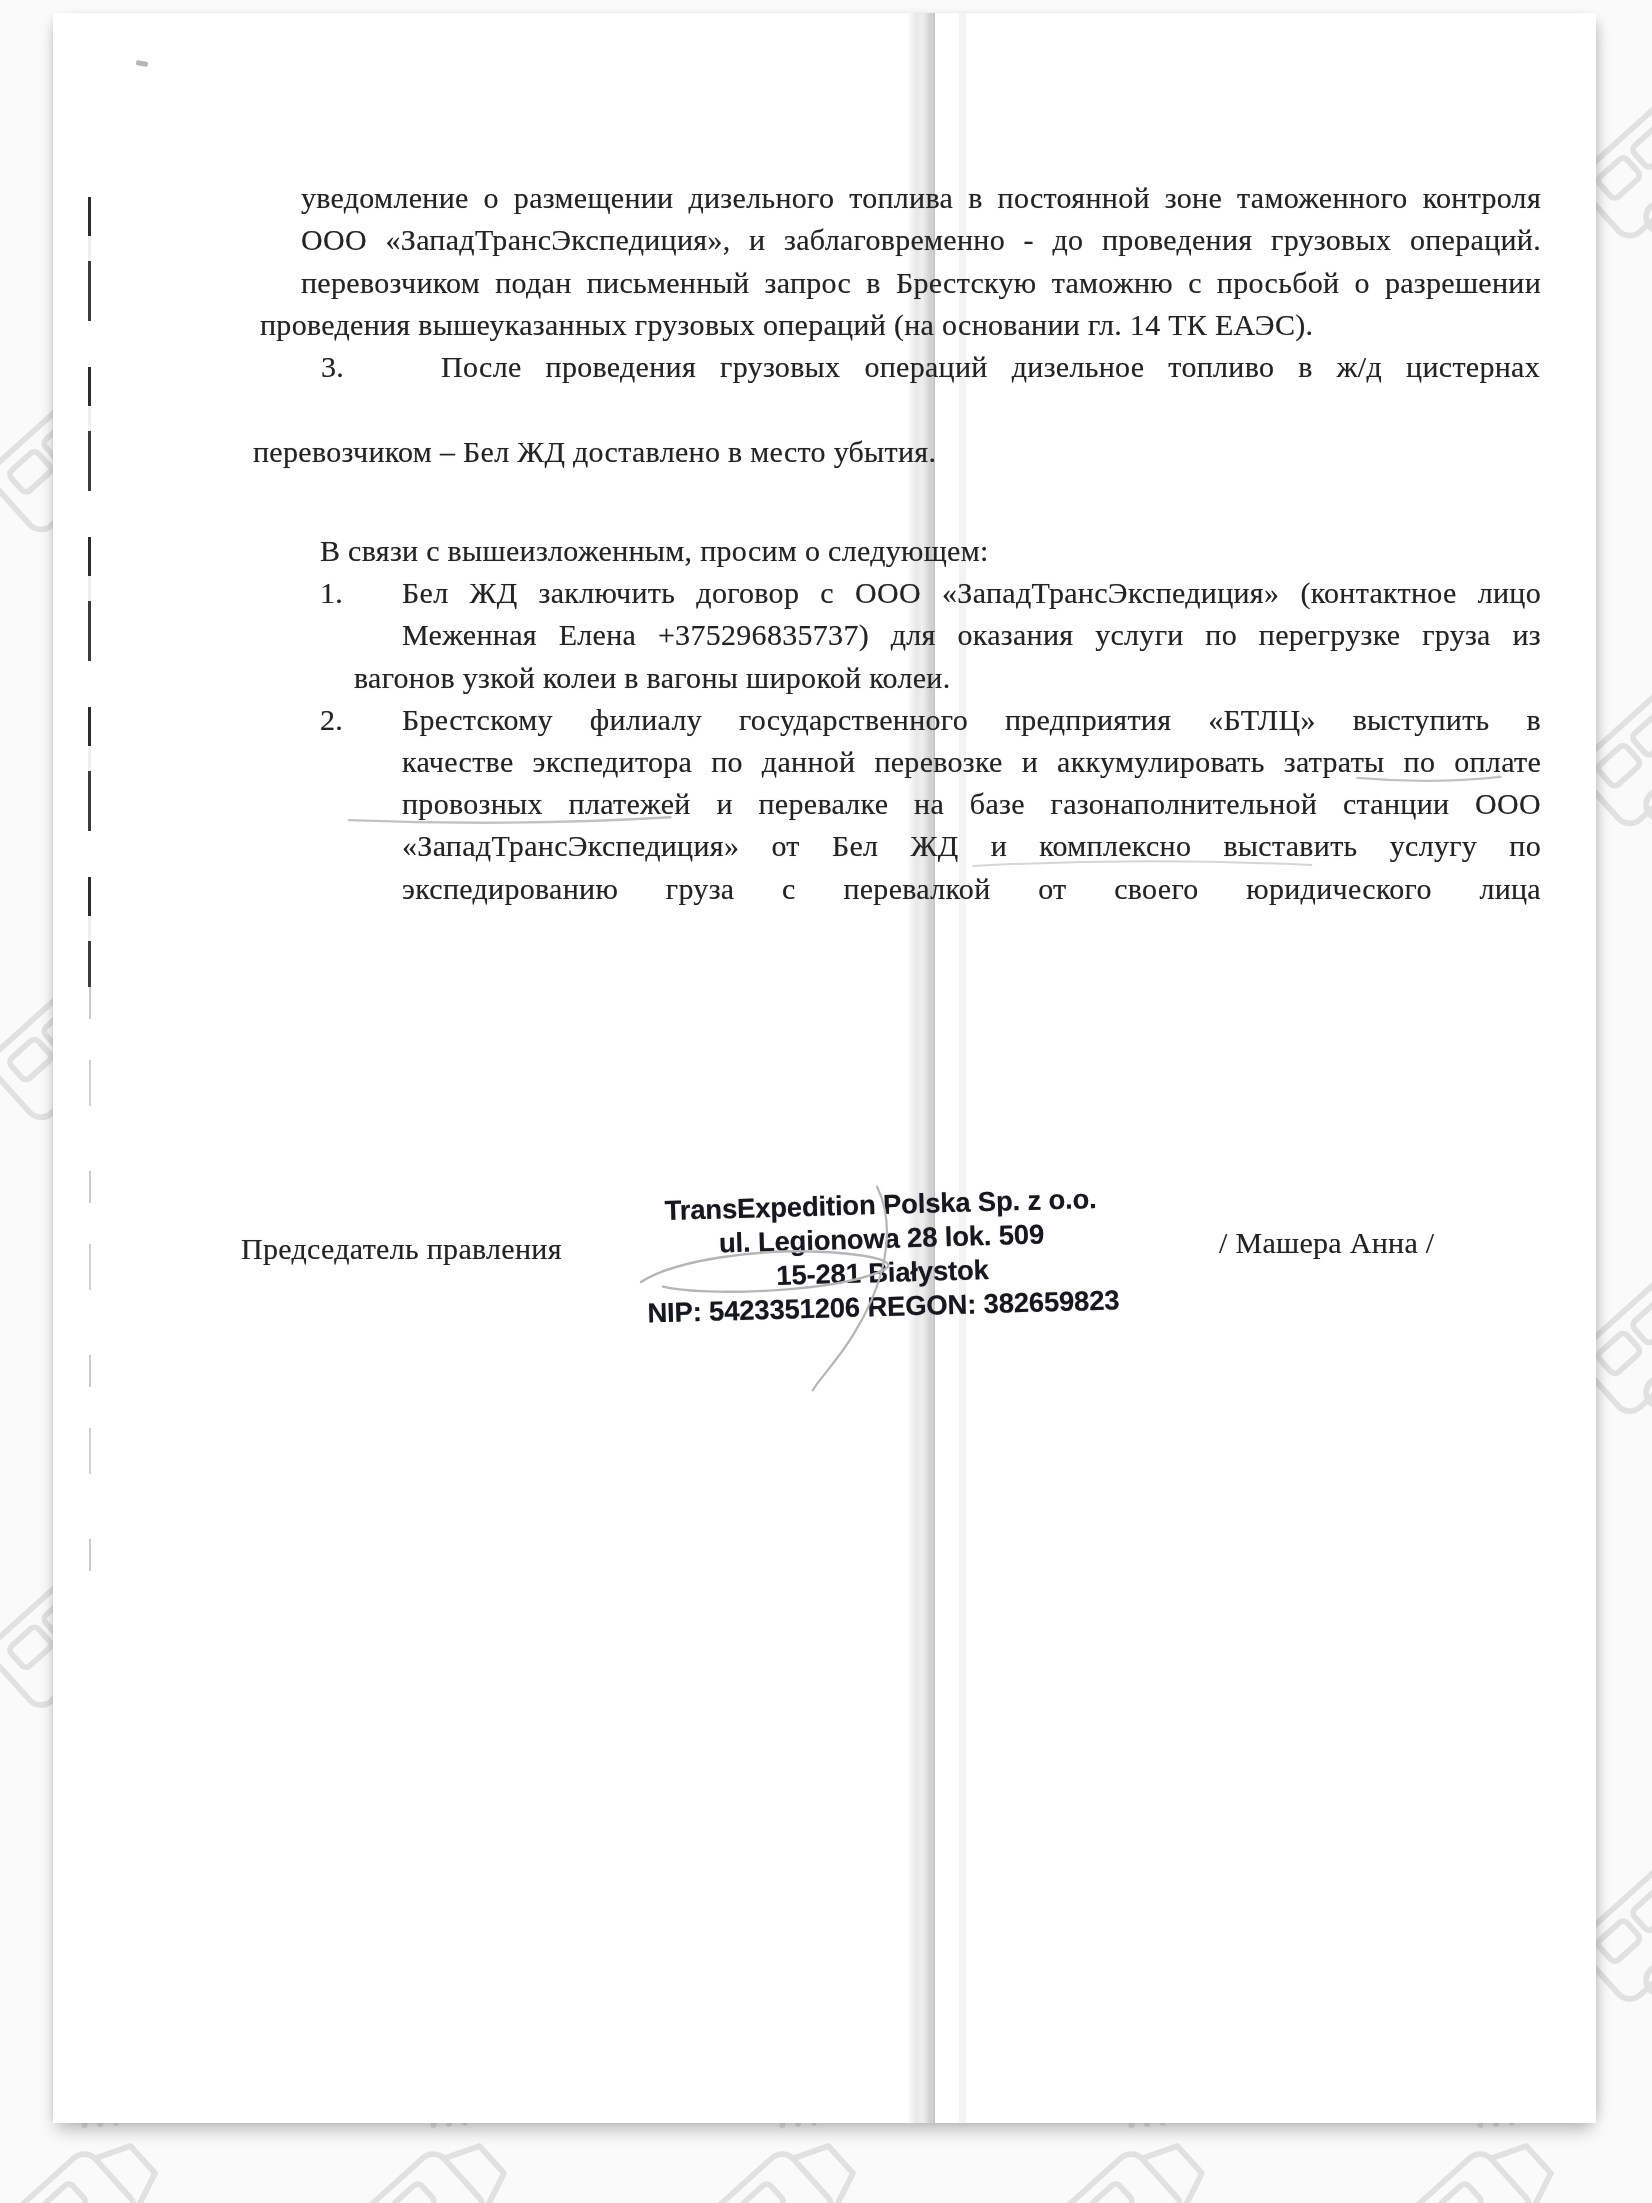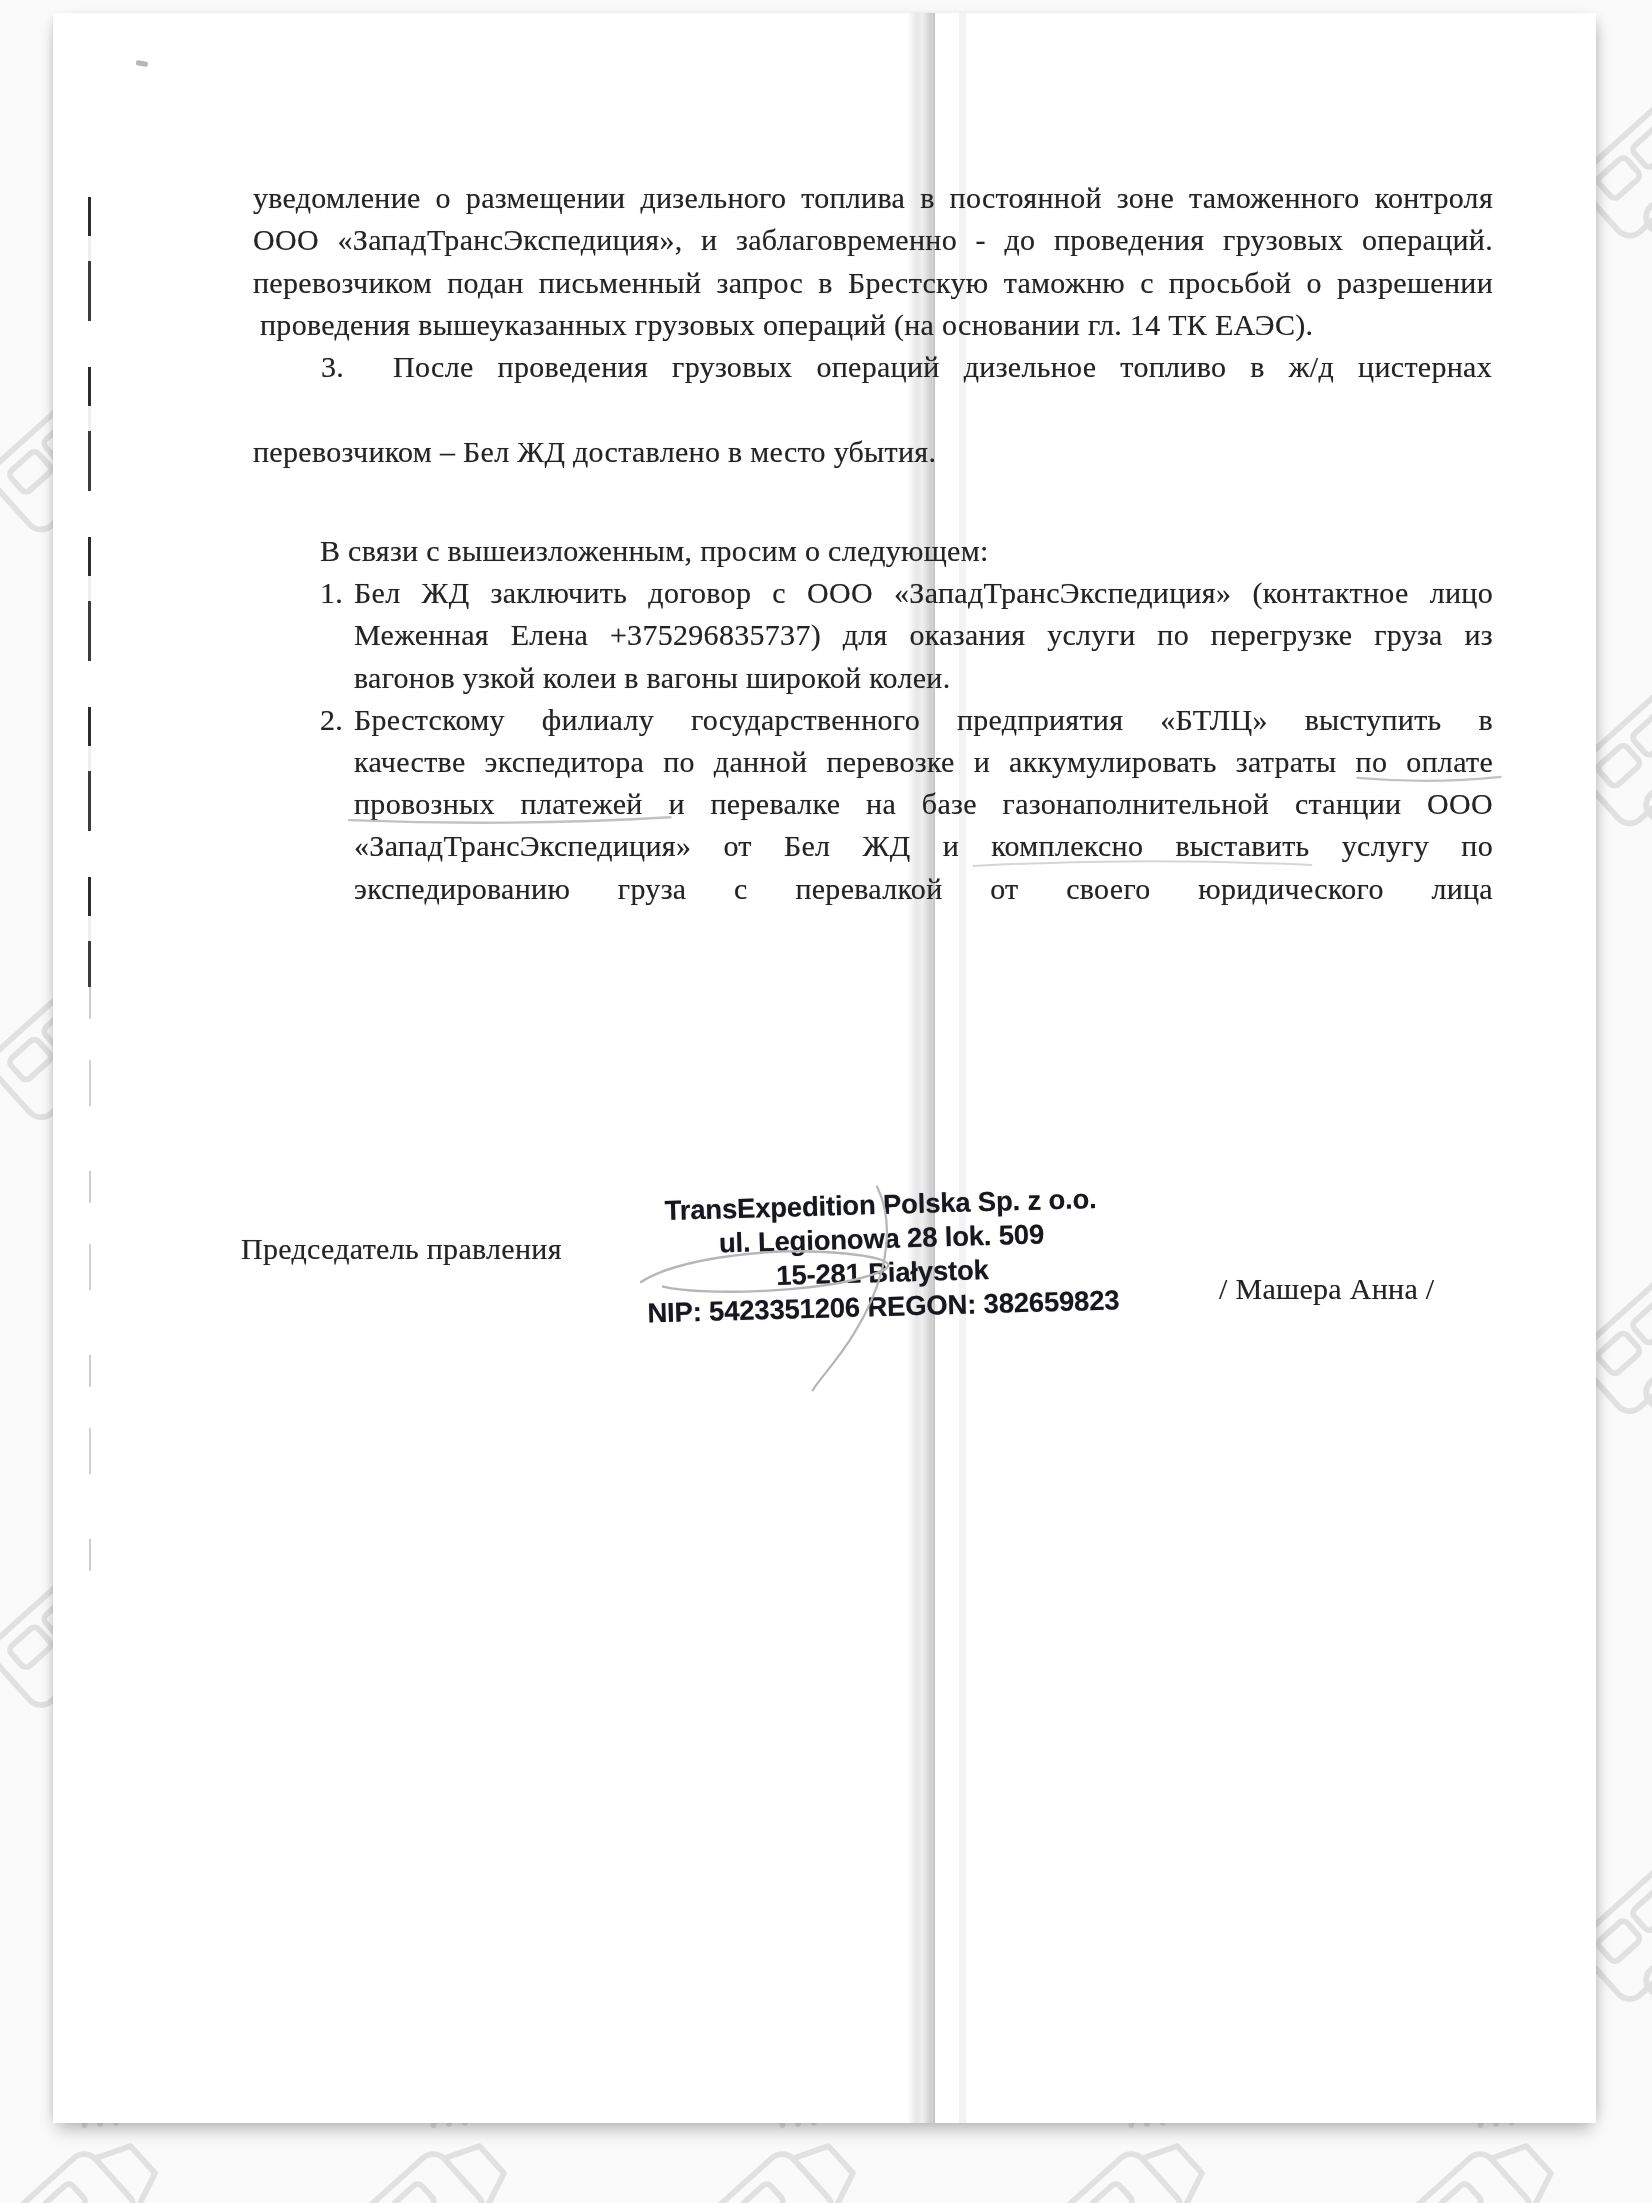--- a/index.html
+++ b/index.html
@@ -40,21 +40,21 @@
     transform:rotate(10deg);opacity:.65;z-index:2;
   }
   
   #content{position:absolute;left:0;top:0;width:1653px;height:2204px;z-index:3;}
   .line{
     position:absolute;
     font:30px/39px "Liberation Serif", serif;
     color:#242424;letter-spacing:0.3px;
     text-shadow:0 0 0.7px rgba(35,35,35,.5);
   }
-  .line.justify{text-align:justify;text-align-last:justify;}
+  .line.justify{text-align:justify;text-align-last:justify;margin-left:48px;}
   .line.plain{white-space:nowrap;}
   
   .stamp{
     position:absolute;left:634px;top:1188px;width:496px;z-index:3;
     transform:rotate(-1.6deg);text-align:center;
   }
   .stamp-line{
     font:bold 27.5px/34px "Liberation Sans", sans-serif;
     color:#17171f;letter-spacing:-0.2px;white-space:nowrap;
     text-shadow:0 0 0.9px rgba(20,20,30,.45);
@@ -162,21 +162,21 @@
     <div class="line justify" style="left: 354px; top: 573px; width: 1139px;">Бел ЖД заключить договор с ООО «ЗападТрансЭкспедиция» (контактное лицо</div>
     <div class="line justify" style="left: 354px; top: 615px; width: 1139px;">Меженная Елена +375296835737) для оказания услуги по перегрузке груза из</div>
     <div class="line plain" style="left: 354px; top: 658px; width: 1139px;">вагонов узкой колеи в вагоны широкой колеи.</div>
     <div class="line plain" style="left: 320px; top: 700px; width: 31px;">2.</div>
     <div class="line justify" style="left: 354px; top: 700px; width: 1139px;">Брестскому филиалу государственного предприятия «БТЛЦ» выступить в</div>
     <div class="line justify" style="left: 354px; top: 742px; width: 1139px;">качестве экспедитора по данной перевозке и аккумулировать затраты по оплате</div>
     <div class="line justify" style="left: 354px; top: 826px; width: 1139px;">«ЗападТрансЭкспедиция» от Бел ЖД и комплексно выставить услугу по</div>
     <div class="line justify" style="left: 354px; top: 784px; width: 1139px;">провозных платежей и перевалке на базе газонаполнительной станции ООО</div>
     <div class="line justify" style="left: 354px; top: 869px; width: 1139px;">экспедированию груза с перевалкой от своего юридического лица</div>
     <div class="line plain" style="left: 241px; top: 1229px; width: 569px;">Председатель правления</div>
-    <div class="line plain" style="left: 1219px; top: 1269px; width: 275px;">/ Машера Анна /</div>
+    <div class="line plain" style="left: 1219px; top: 1223px; width: 275px;">/ Машера Анна /</div>
   </div>
 
 <div class="stamp">
   <div class="stamp-line">TransExpedition Polska Sp. z o.o.</div>
   <div class="stamp-line">ul. Legionowa 28 lok. 509</div>
   <div class="stamp-line">15-281 Białystok</div>
   <div class="stamp-line">NIP: 5423351206 REGON: 382659823</div>
 </div>
 
 <svg class="overlay-svg" viewBox="0 0 1800 2400" xmlns="http://www.w3.org/2000/svg">

